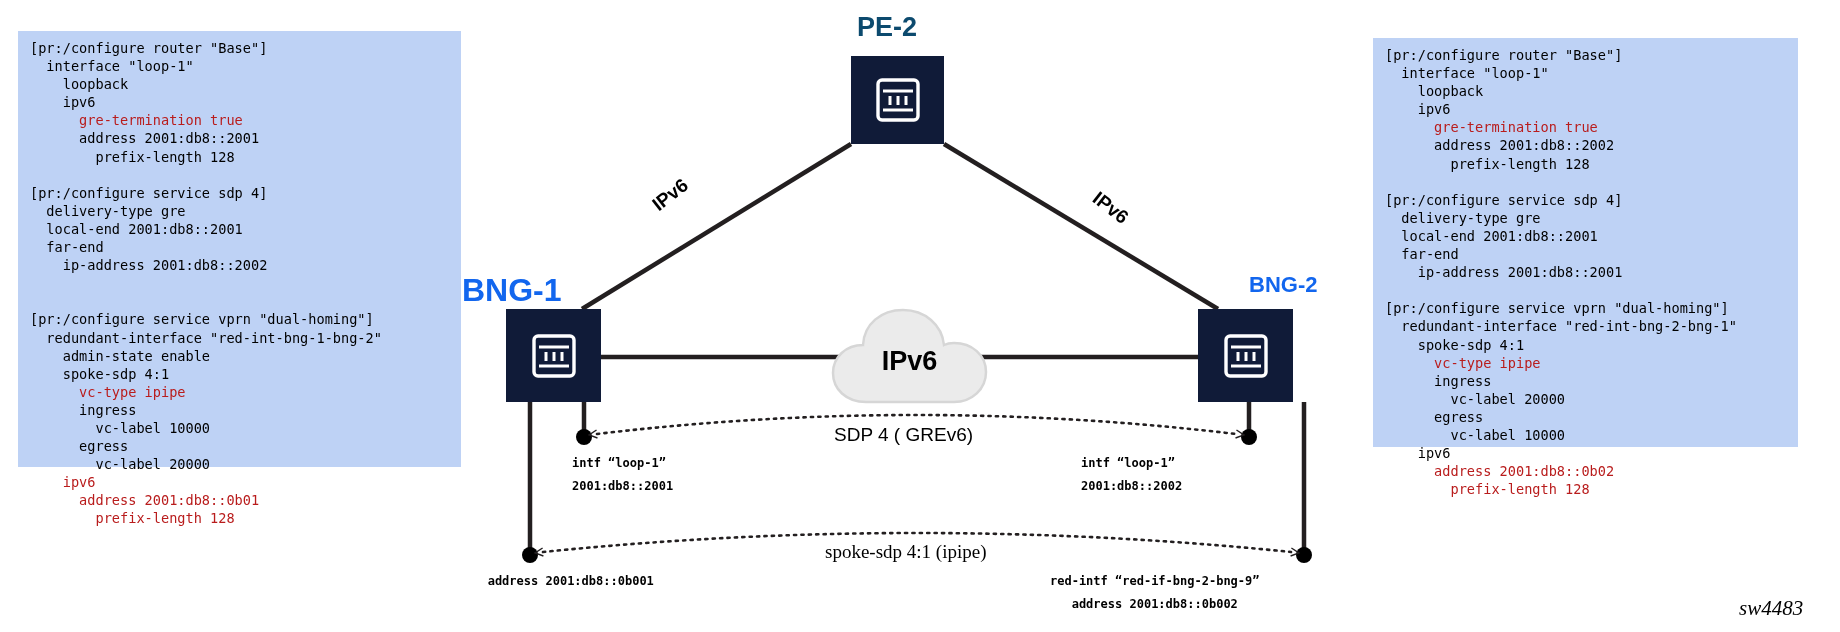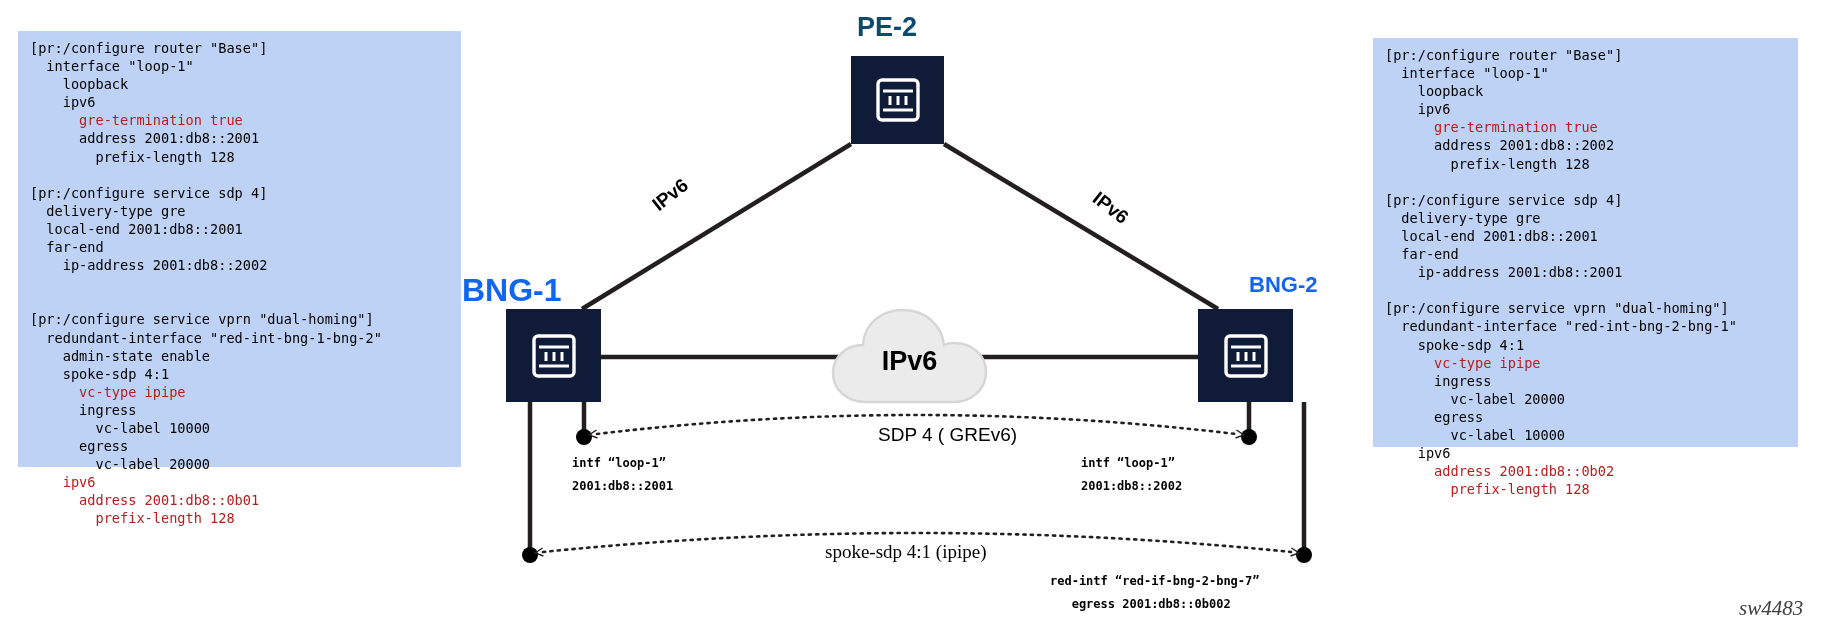--- a/index.html
+++ b/index.html
@@ -87,21 +87,21 @@
   .link-ipv6-right { left: 1095px; top: 185px; transform: rotate(38deg);  transform-origin: left center; }
 
   
   .tunnel-label {
     position: absolute;
     font-family: "Liberation Sans", sans-serif;
     font-size: 19px;
     color: #000000;
     white-space: nowrap;
   }
-  .sdp-caption   { left: 834px; top: 424px; margin-left: 44px; }
+  .sdp-caption   { left: 834px; top: 424px; }
   .spoke-caption { left: 825px; top: 541px; font-family: Liberation Serif, serif; }
 
   .mono-caption {
     position: absolute;
     font-family: "DejaVu Sans Mono", monospace;
     font-size: 12px;
     font-weight: bold;
     line-height: 23px;
     color: #000000;
     white-space: pre;
@@ -110,21 +110,21 @@
   .cap-intf-right { left: 1081px; top: 452px; }
   .cap-red-left   { left: 466px;  top: 570px; }
   .cap-red-right  { left: 1050px; top: 570px; }
 
   .watermark {
     position: absolute;
     left: 1739px; top: 596px;
     font-family: "Liberation Serif", serif;
     font-style: italic;
     font-size: 21px;
-    color: #404040;
+    color: #000000;
   }
 </style>
 </head>
 <body>
 
 <div id="page">
 
   <svg id="wires" viewBox="0 0 1840 632">
     <defs>
       <marker id="arrL" markerWidth="10" markerHeight="10" refX="9" refY="5" orient="auto" markerUnits="userSpaceOnUse">
@@ -216,18 +216,18 @@
   </div>
 
   <div class="link-label link-ipv6-left">IPv6</div>
   <div class="link-label link-ipv6-right">IPv6</div>
 
   <div class="tunnel-label sdp-caption">SDP 4 ( GREv6)</div>
   <div class="tunnel-label spoke-caption">spoke-sdp 4:1 (ipipe)</div>
 
   <div class="mono-caption cap-intf-left"><div>intf “loop-1”</div><div>2001:db8::2001</div></div>
   <div class="mono-caption cap-intf-right"><div>intf “loop-1”</div><div>2001:db8::2002</div></div>
-  <div class="mono-caption cap-red-left"></div>
-  <div class="mono-caption cap-red-right"><div>red-intf “red-if-bng-2-bng-7”</div><div>   egress 2001:db8::0b002</div></div>
+  <div class="mono-caption cap-red-left"><div>   address 2001:db8::0b001</div></div>
+  <div class="mono-caption cap-red-right"><div>red-intf “red-if-bng-2-bng-9”</div><div>   address 2001:db8::0b002</div></div>
 
   <div class="watermark">sw4483</div>
 
 </div>
 
 </body></html>

